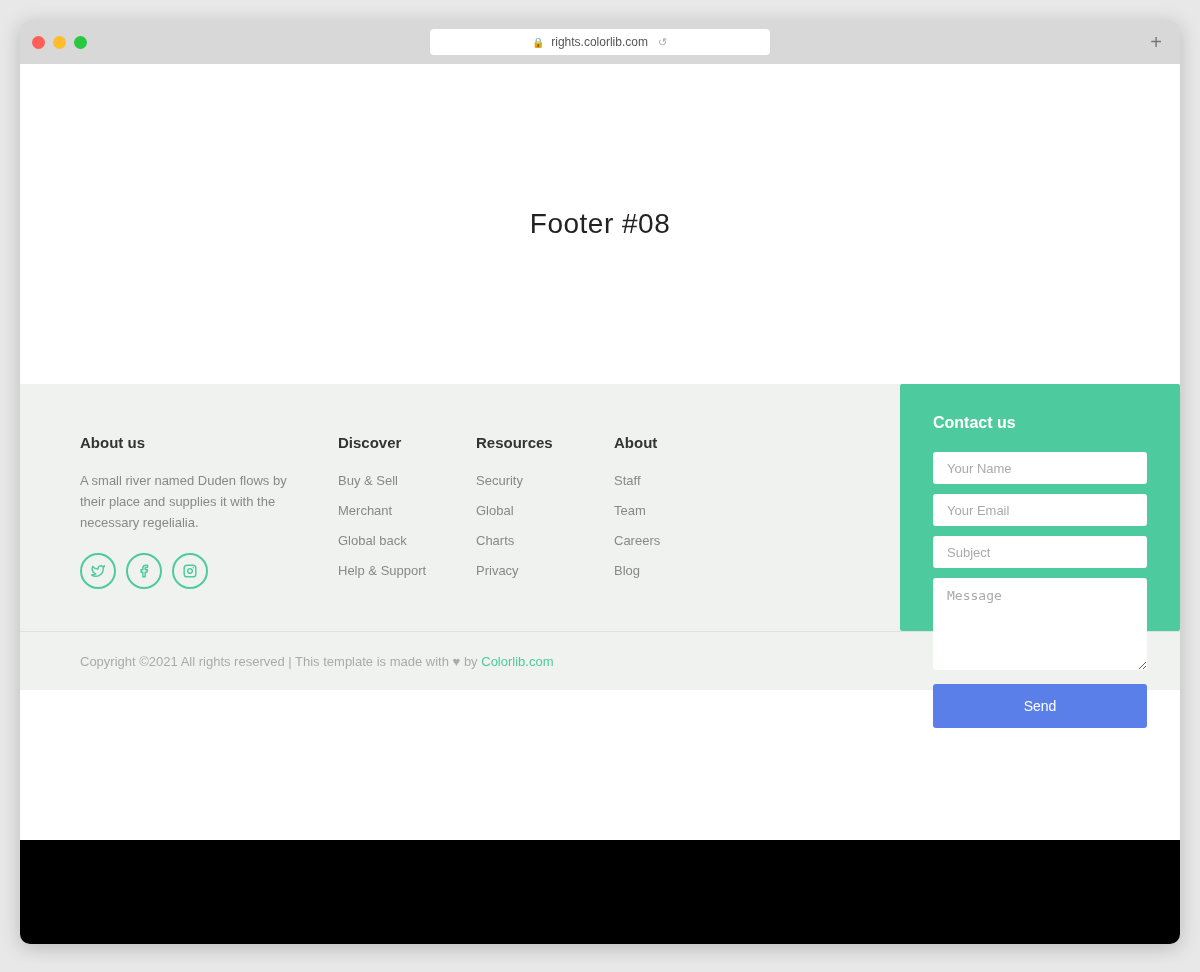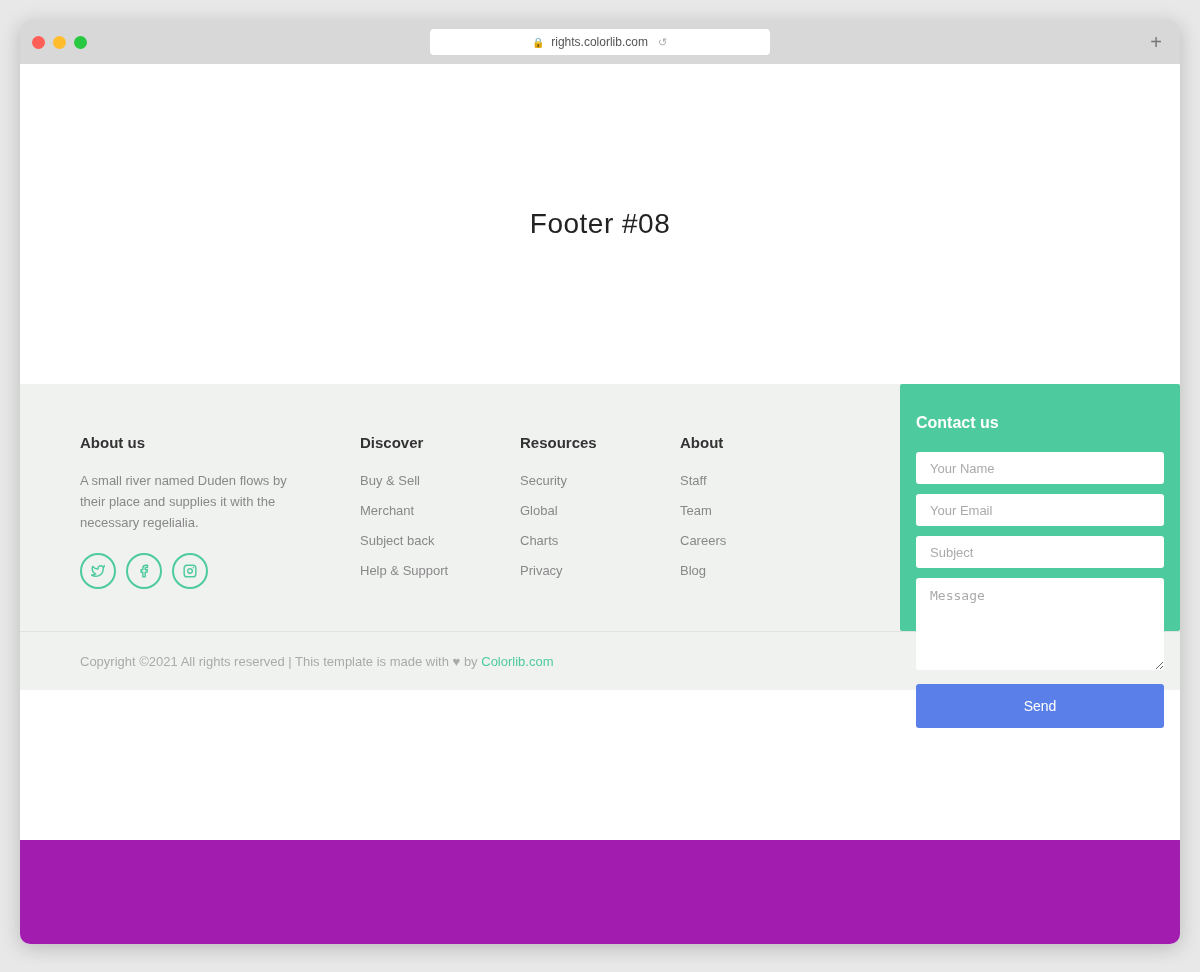--- a/index.html
+++ b/index.html
@@ -56,21 +56,21 @@
       width: 24px; height: 24px;
       background: none;
       border: none;
       font-size: 20px;
       color: #777;
       cursor: pointer;
       line-height: 1;
     }
 
     .browser-content {
-      background: #a21caf;
+      background: #000000;
       min-height: 880px;
     }
 
     
     .hero {
       background: #fff;
       display: flex;
       align-items: center;
       justify-content: center;
       height: 320px;
@@ -88,21 +88,21 @@
       background: #f0f2f0;
       padding: 50px 60px 40px 60px;
       display: flex;
       gap: 0;
       position: relative;
     }
 
     .footer-left {
       flex: 1;
       display: flex;
-      gap: 60px;
+      gap: 38px;
     }
 
     .footer-about {
       max-width: 220px;
     }
 
     .footer-col-title {
       font-size: 15px;
       font-weight: 600;
       color: #333;
@@ -149,21 +149,21 @@
     .footer-col ul li a {
       font-size: 13px;
       color: #888;
       text-decoration: none;
     }
 
     
     .contact-box {
       width: 280px;
       background: #4ecb9e;
-      padding: 30px 16px;
+      padding: 30px 33px;
       border-radius: 2px;
       position: absolute;
       right: 0;
       top: 0;
       bottom: 0;
     }
 
     .contact-title {
       font-size: 16px;
       font-weight: 600;
@@ -293,21 +293,21 @@
                 </svg>
             </a>
           </div>
         </div>
 
         <div class="footer-col">
           <div class="footer-col-title">Discover</div>
           <ul>
             <li><a href="#">Buy &amp; Sell</a></li>
             <li><a href="#">Merchant</a></li>
-            <li><a href="#">Subject back</a></li>
+            <li><a href="#">Global back</a></li>
             <li><a href="#">Help &amp; Support</a></li>
           </ul>
         </div>
 
         <div class="footer-col">
           <div class="footer-col-title">Resources</div>
           <ul>
             <li><a href="#">Security</a></li>
             <li><a href="#">Global</a></li>
             <li><a href="#">Charts</a></li>

